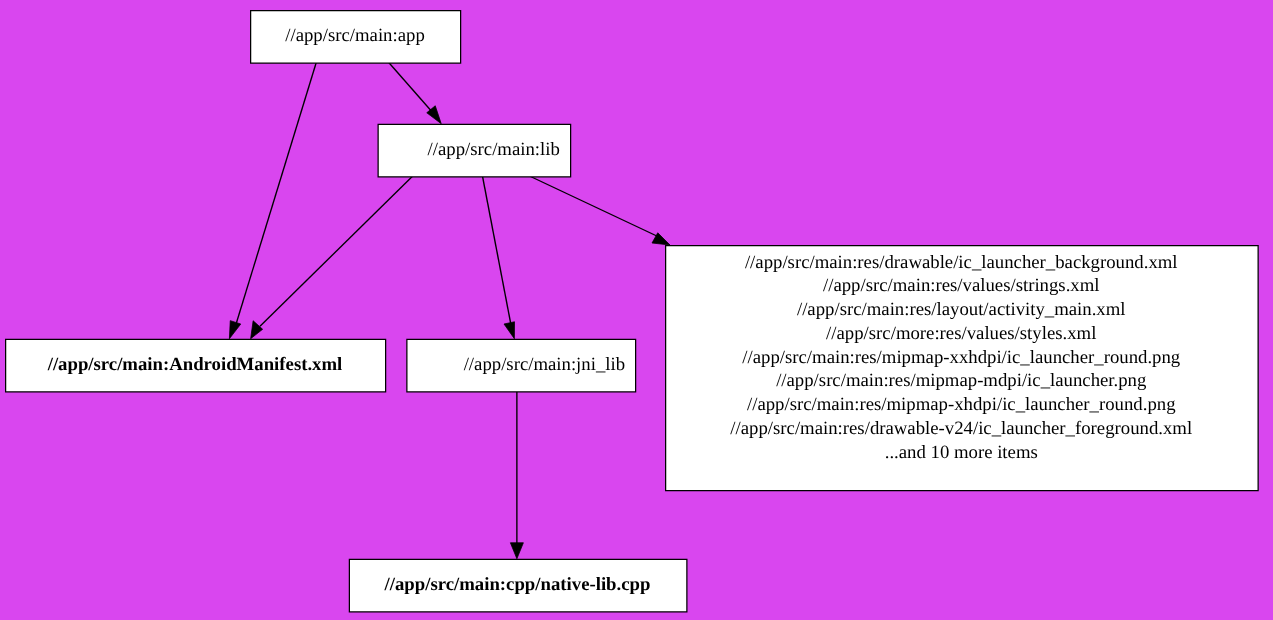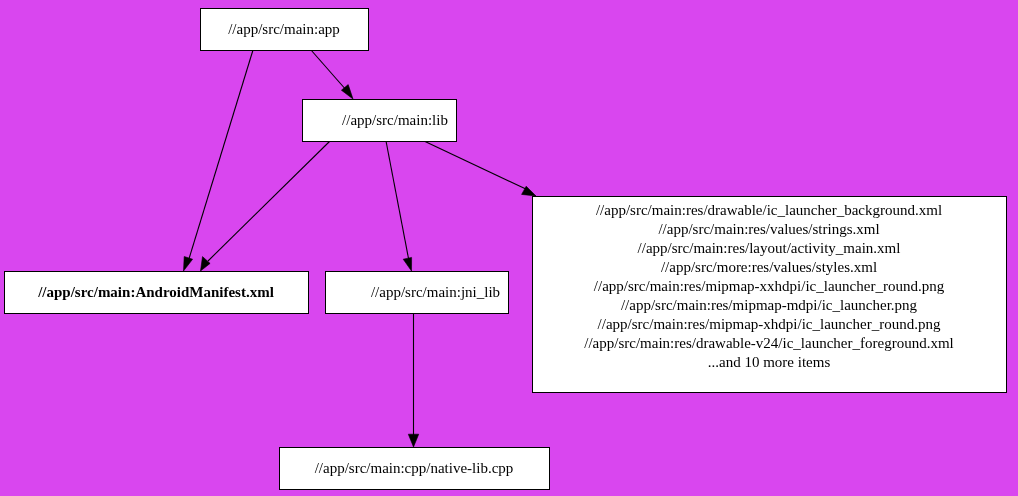--- a/index.html
+++ b/index.html
@@ -127,15 +127,15 @@
       <span class="ln">//app/src/main:res/values/strings.xml</span>
       <span class="ln">//app/src/main:res/layout/activity_main.xml</span>
       <span class="ln">//app/src/more:res/values/styles.xml</span>
       <span class="ln">//app/src/main:res/mipmap-xxhdpi/ic_launcher_round.png</span>
       <span class="ln">//app/src/main:res/mipmap-mdpi/ic_launcher.png</span>
       <span class="ln">//app/src/main:res/mipmap-xhdpi/ic_launcher_round.png</span>
       <span class="ln">//app/src/main:res/drawable-v24/ic_launcher_foreground.xml</span>
       <span class="ln">...and 10 more items</span>
     </div>
 
-  <div class="node-label" style="left:279px; top:447px; width:270px; height:42px;">//app/src/main:cpp/native-lib.cpp</div>
+  <div class="node-label" style="left:279px; top:447px; width:270px; height:42px;font-weight:bold;">//app/src/main:cpp/native-lib.cpp</div>
 
 </div>
 
 </body></html>

